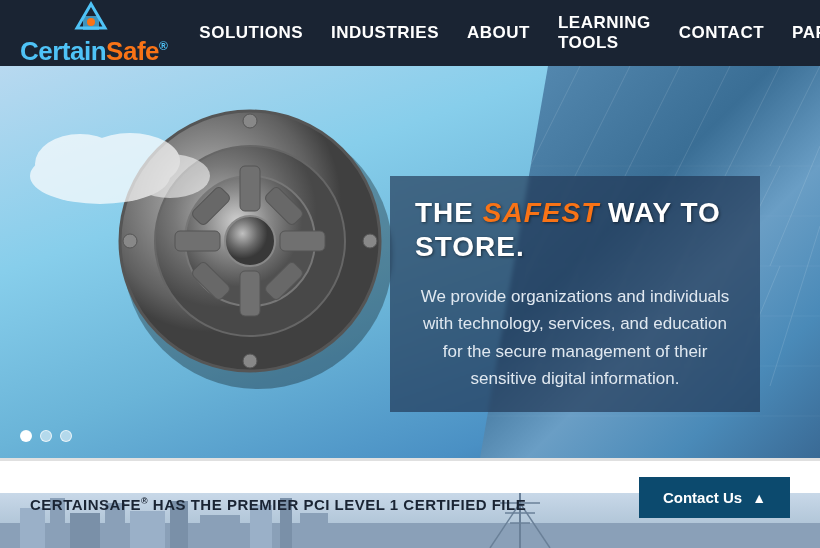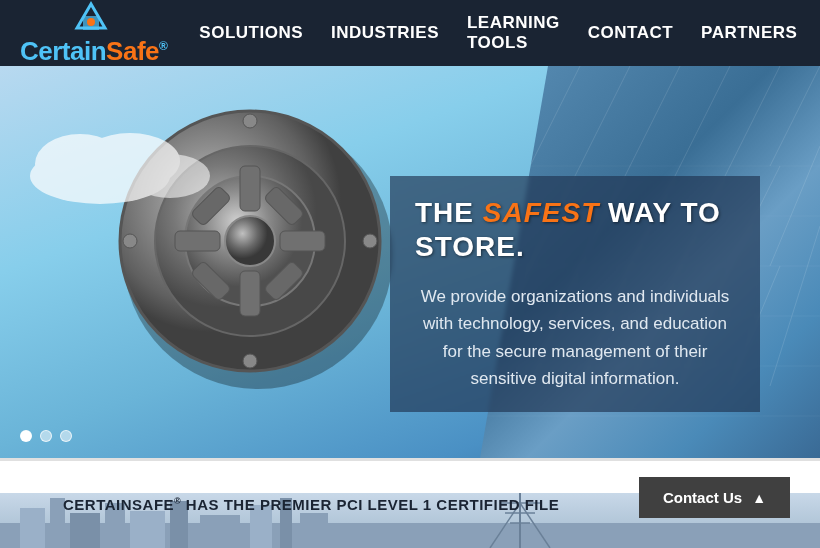--- a/index.html
+++ b/index.html
@@ -190,21 +190,21 @@
       height: 55px;
       background: linear-gradient(to bottom, #c8d8e8, #a0b8cc);
       overflow: hidden;
     }
 
     
     .contact-btn {
       position: fixed;
       bottom: 30px;
       right: 30px;
-      background: #404040;
+      background: #0c4a6e;
       color: #ffffff;
       padding: 12px 24px;
       font-size: 15px;
       font-weight: bold;
       border: none;
       cursor: pointer;
       display: flex;
       align-items: center;
       gap: 10px;
       z-index: 100;
@@ -235,20 +235,21 @@
       <circle cx="18" cy="22" r="4" fill="#f97316"></circle>
     </svg>
     <span class="logo-text">
       <span class="logo-certain">Certain</span><span class="logo-safe">Safe</span><span class="logo-reg logo-certain">®</span>
     </span>
   </div>
 
   <nav>
     <div class="nav-item">SOLUTIONS</div>
     <div class="nav-item">INDUSTRIES</div>
+    <div class="nav-item">ABOUT</div>
     <div class="nav-item">LEARNING TOOLS</div>
     <div class="nav-item">CONTACT</div>
     <div class="nav-item">PARTNERS</div>
   </nav>
 
   <div class="login-area">
     <div class="login-icon">
       <svg width="22" height="22" viewBox="0 0 22 22">
         <circle cx="11" cy="7" r="5" fill="#ffffff"></circle>
         <path d="M2,20 Q2,13 11,13 Q20,13 20,20" fill="#ffffff"></path>
@@ -388,21 +389,21 @@
       <rect x="300" y="20" width="28" height="35" fill="#8aa0b8"></rect>
 
       <line x1="520" y1="0" x2="520" y2="55" stroke="#6a8098" stroke-width="2"></line>
       <line x1="510" y1="30" x2="530" y2="30" stroke="#6a8098" stroke-width="1.5"></line>
       <line x1="505" y1="20" x2="535" y2="20" stroke="#6a8098" stroke-width="1.5"></line>
       <line x1="500" y1="10" x2="540" y2="10" stroke="#6a8098" stroke-width="1.5"></line>
       <line x1="490" y1="55" x2="520" y2="10" stroke="#6a8098" stroke-width="1.5"></line>
       <line x1="550" y1="55" x2="520" y2="10" stroke="#6a8098" stroke-width="1.5"></line>
     </svg>
   </div>
-  <div style="position:relative; z-index:2;margin-left:33px;">
+  <div style="position:relative; z-index:2;">
     <span class="bottom-text">
       <span>CERTAINSAFE</span><span class="reg">®</span><span> HAS THE PREMIER PCI LEVEL 1 CERTIFIED FILE</span>
     </span>
   </div>
 </div>
 
 <button class="contact-btn">
   <span>Contact Us</span>
   <span class="chevron">▲</span>
 </button>

